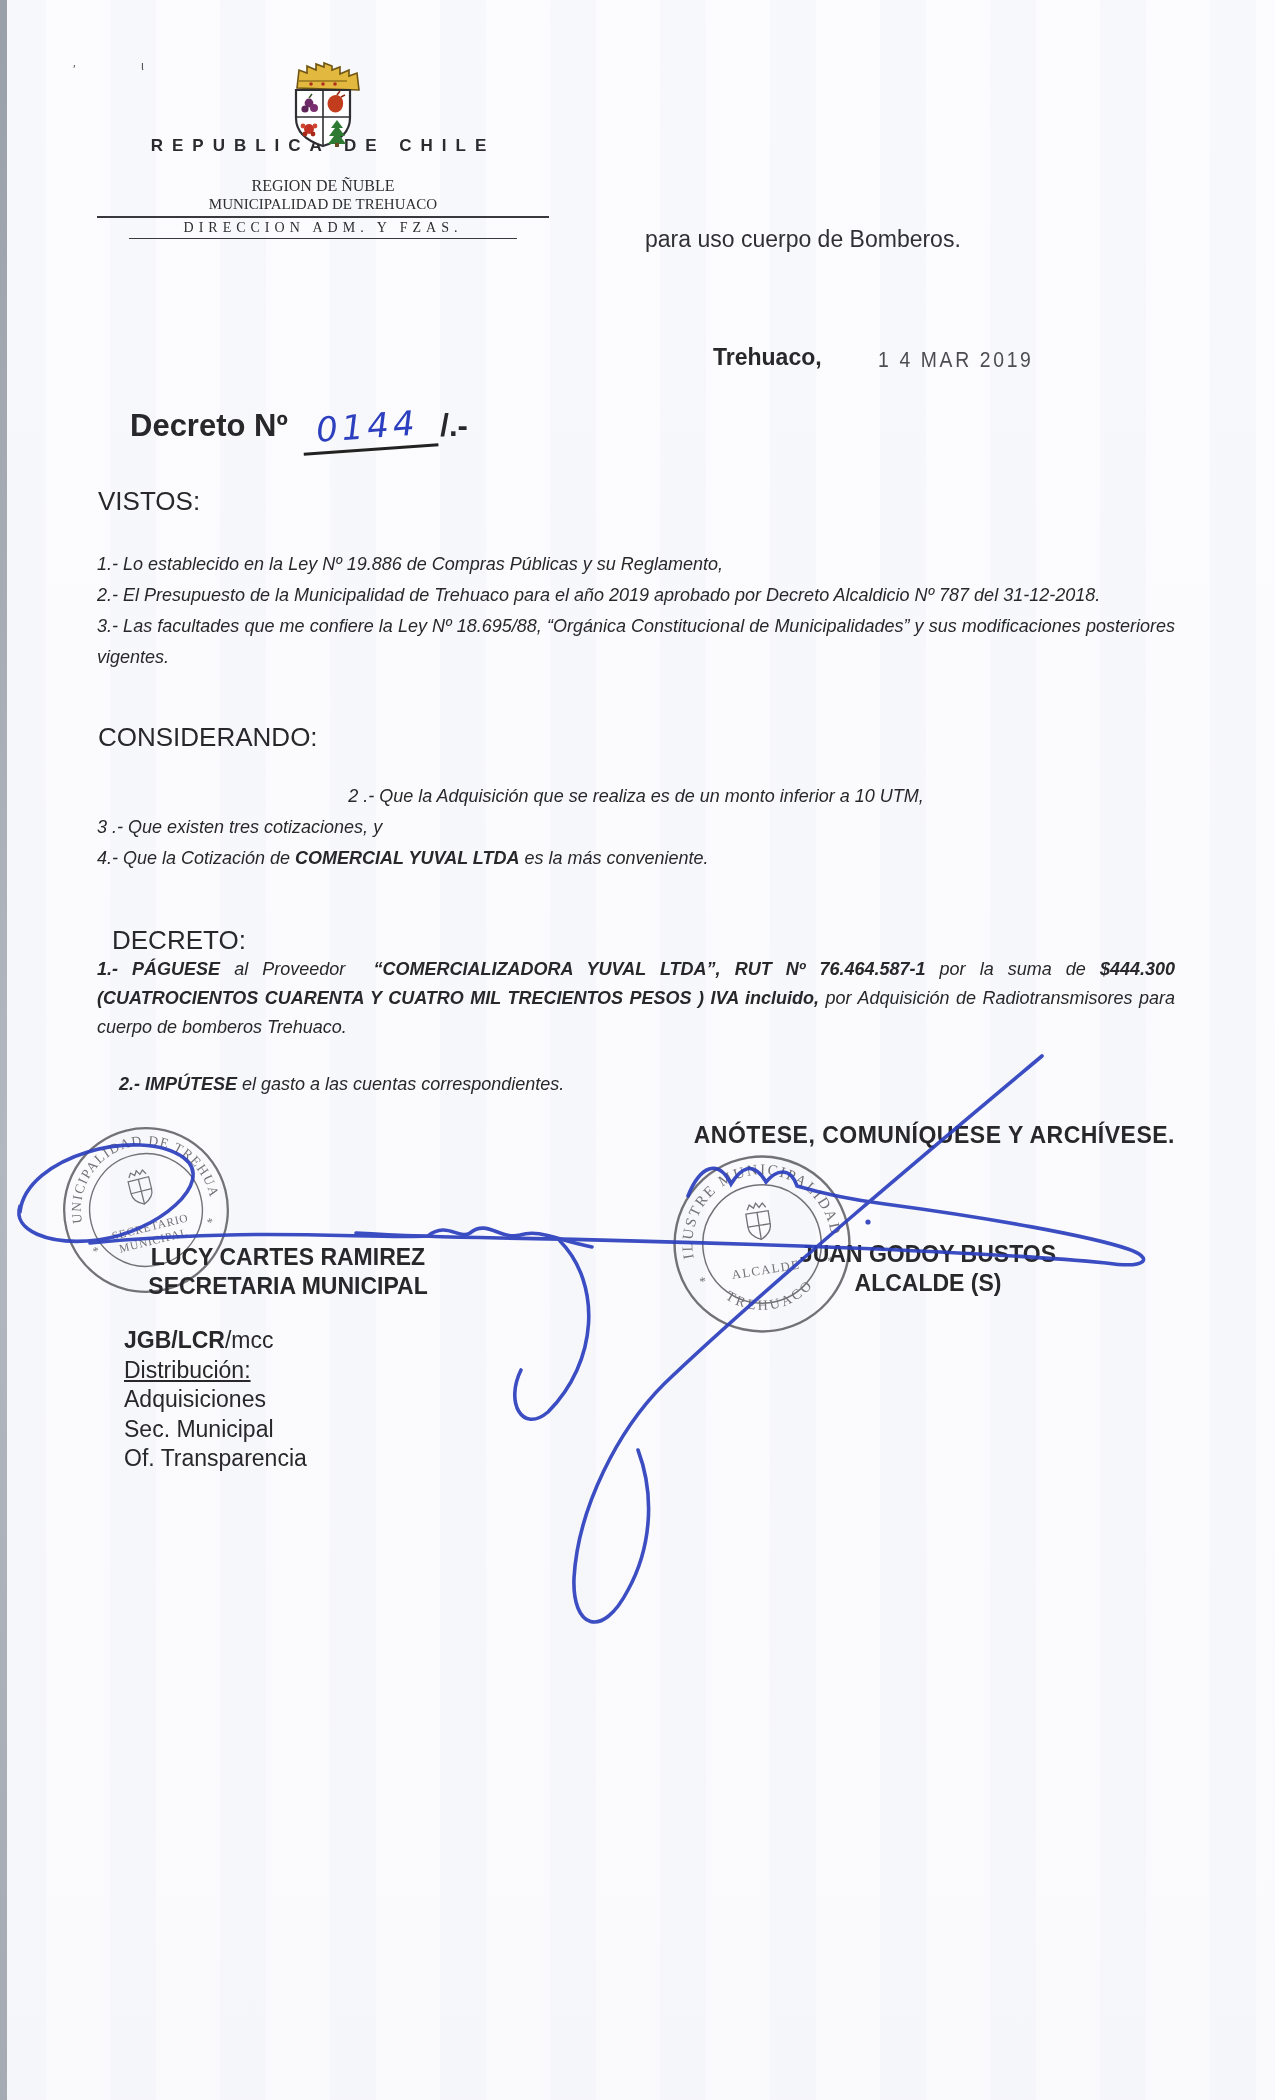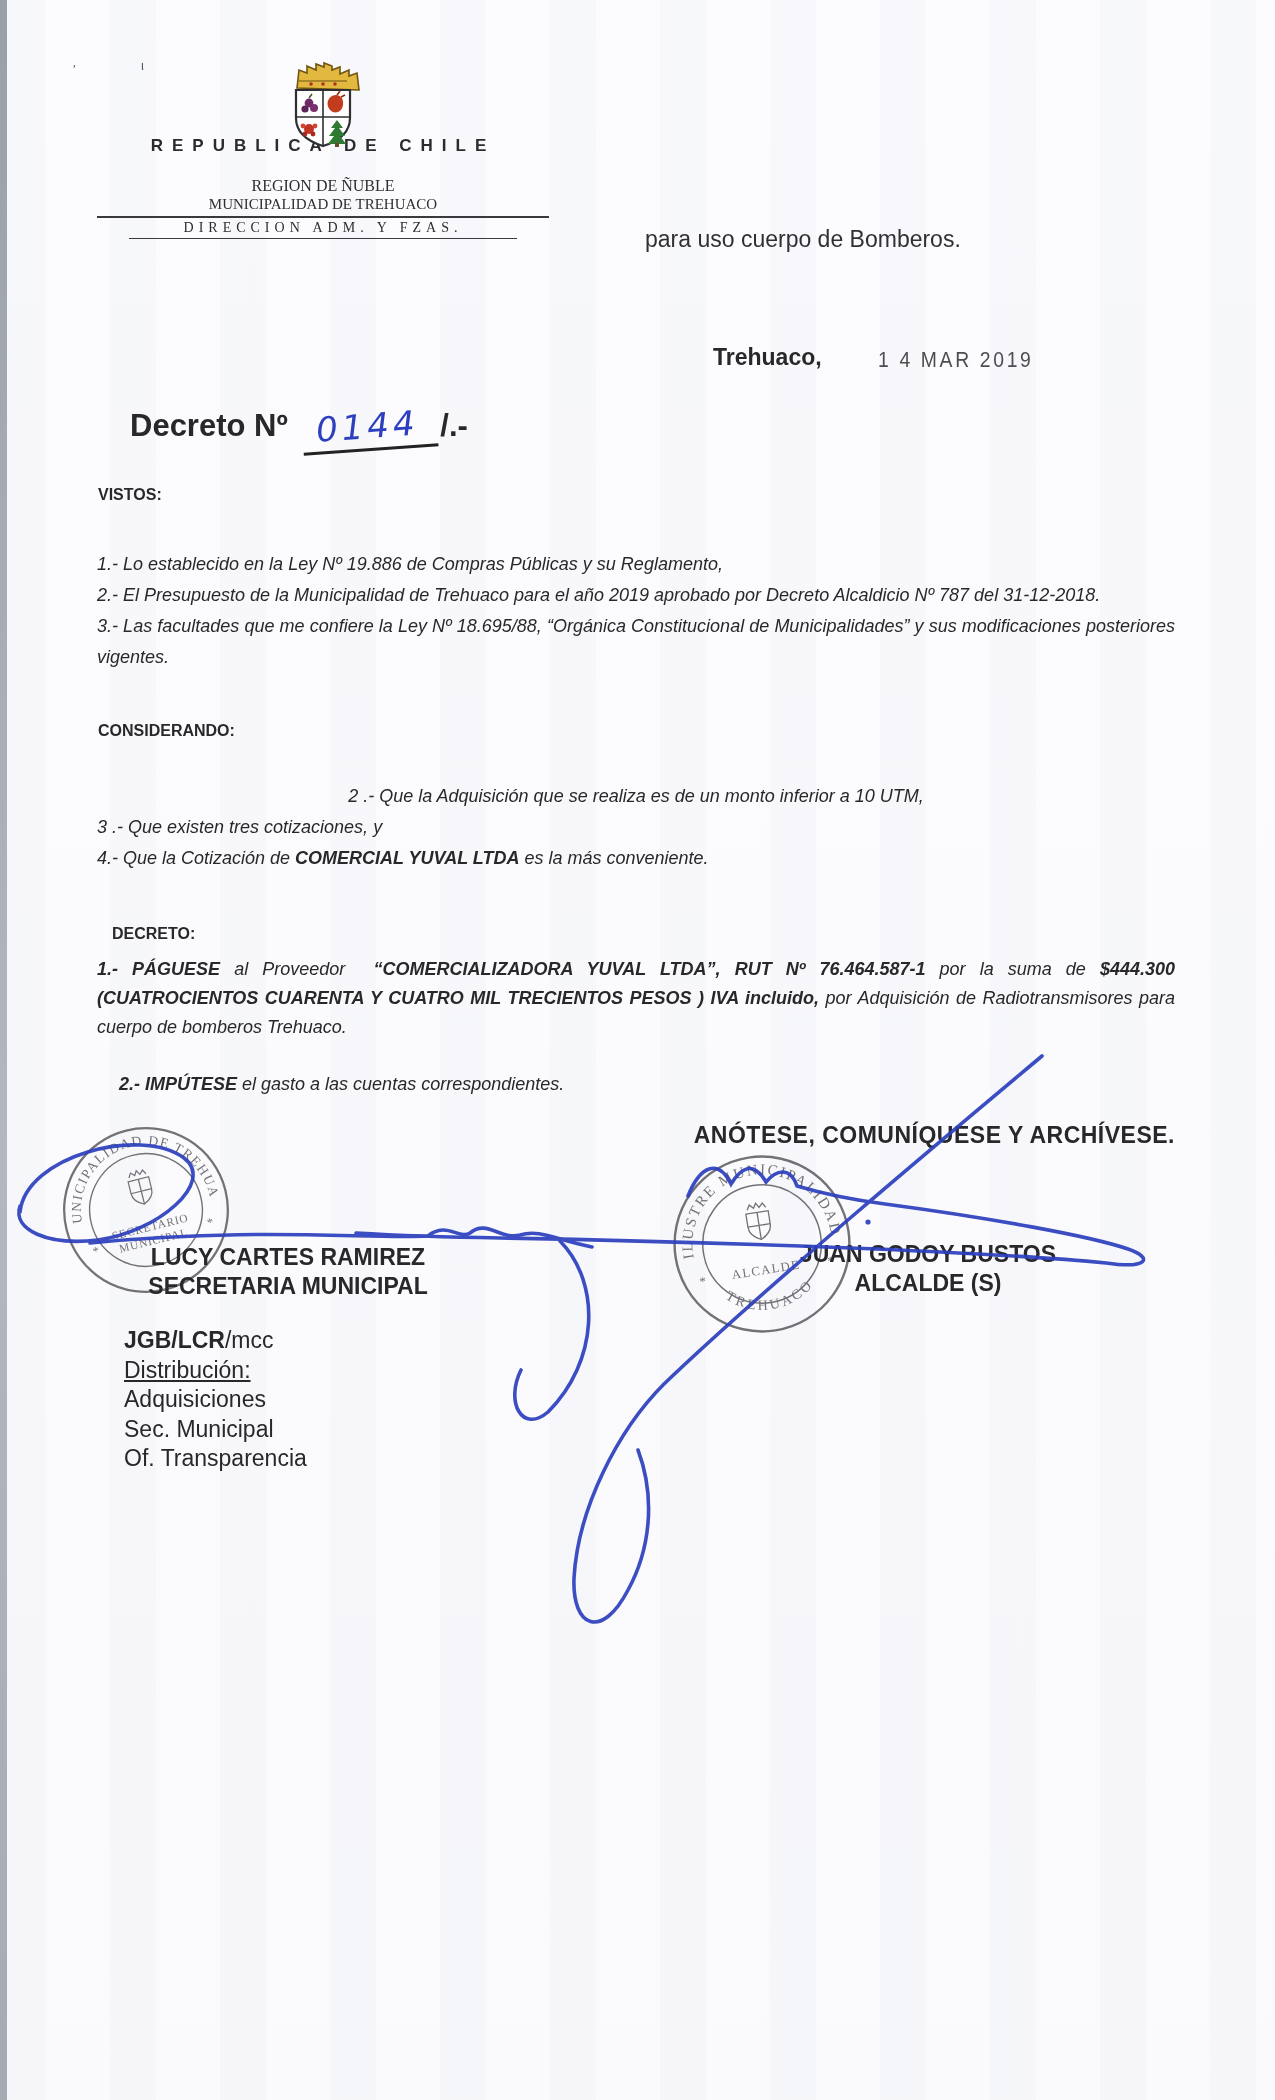--- a/index.html
+++ b/index.html
@@ -37,21 +37,21 @@
 
   
   .decree-title{ position:absolute; left:130px; top:404px; font-size:31px; font-weight:bold; white-space:nowrap; }
   .hand-number{ display:inline-block; margin-left:14px; padding:0 18px 2px 14px;
     border-bottom:3px solid #222; font-family:"DejaVu Sans", sans-serif; font-style:italic;
     font-weight:400; font-size:34px; letter-spacing:4px; color:#2c3fbe;
     transform:rotate(-4deg) translateY(2px); }
   .decree-suffix{ margin-left:4px; }
 
   
-  .h-sec{ position:absolute; font-weight:bold; font-size:16px; }
+  .h-sec{ position:absolute; font-weight:normal; font-size:26px; }
   .body-block{ position:absolute; left:97px; width:1078px; font-size:18px; color:#28282b;font-style:italic; }
   .jline{ text-align:justify; white-space:pre-wrap; }
   .b{ font-weight:bold; }
   .closing{ position:absolute; left:97px; top:1122px; width:1078px; text-align:right;
     font-weight:bold; font-size:23px; letter-spacing:.5px; }
 
   
   .stamp{ position:absolute; opacity:.82; }
   .sig-name-block{ position:absolute; text-align:center; font-weight:bold; font-size:23px; line-height:29px; z-index:3; }
   .overlay{ position:absolute; left:0; top:0; z-index:4; pointer-events:none; }

